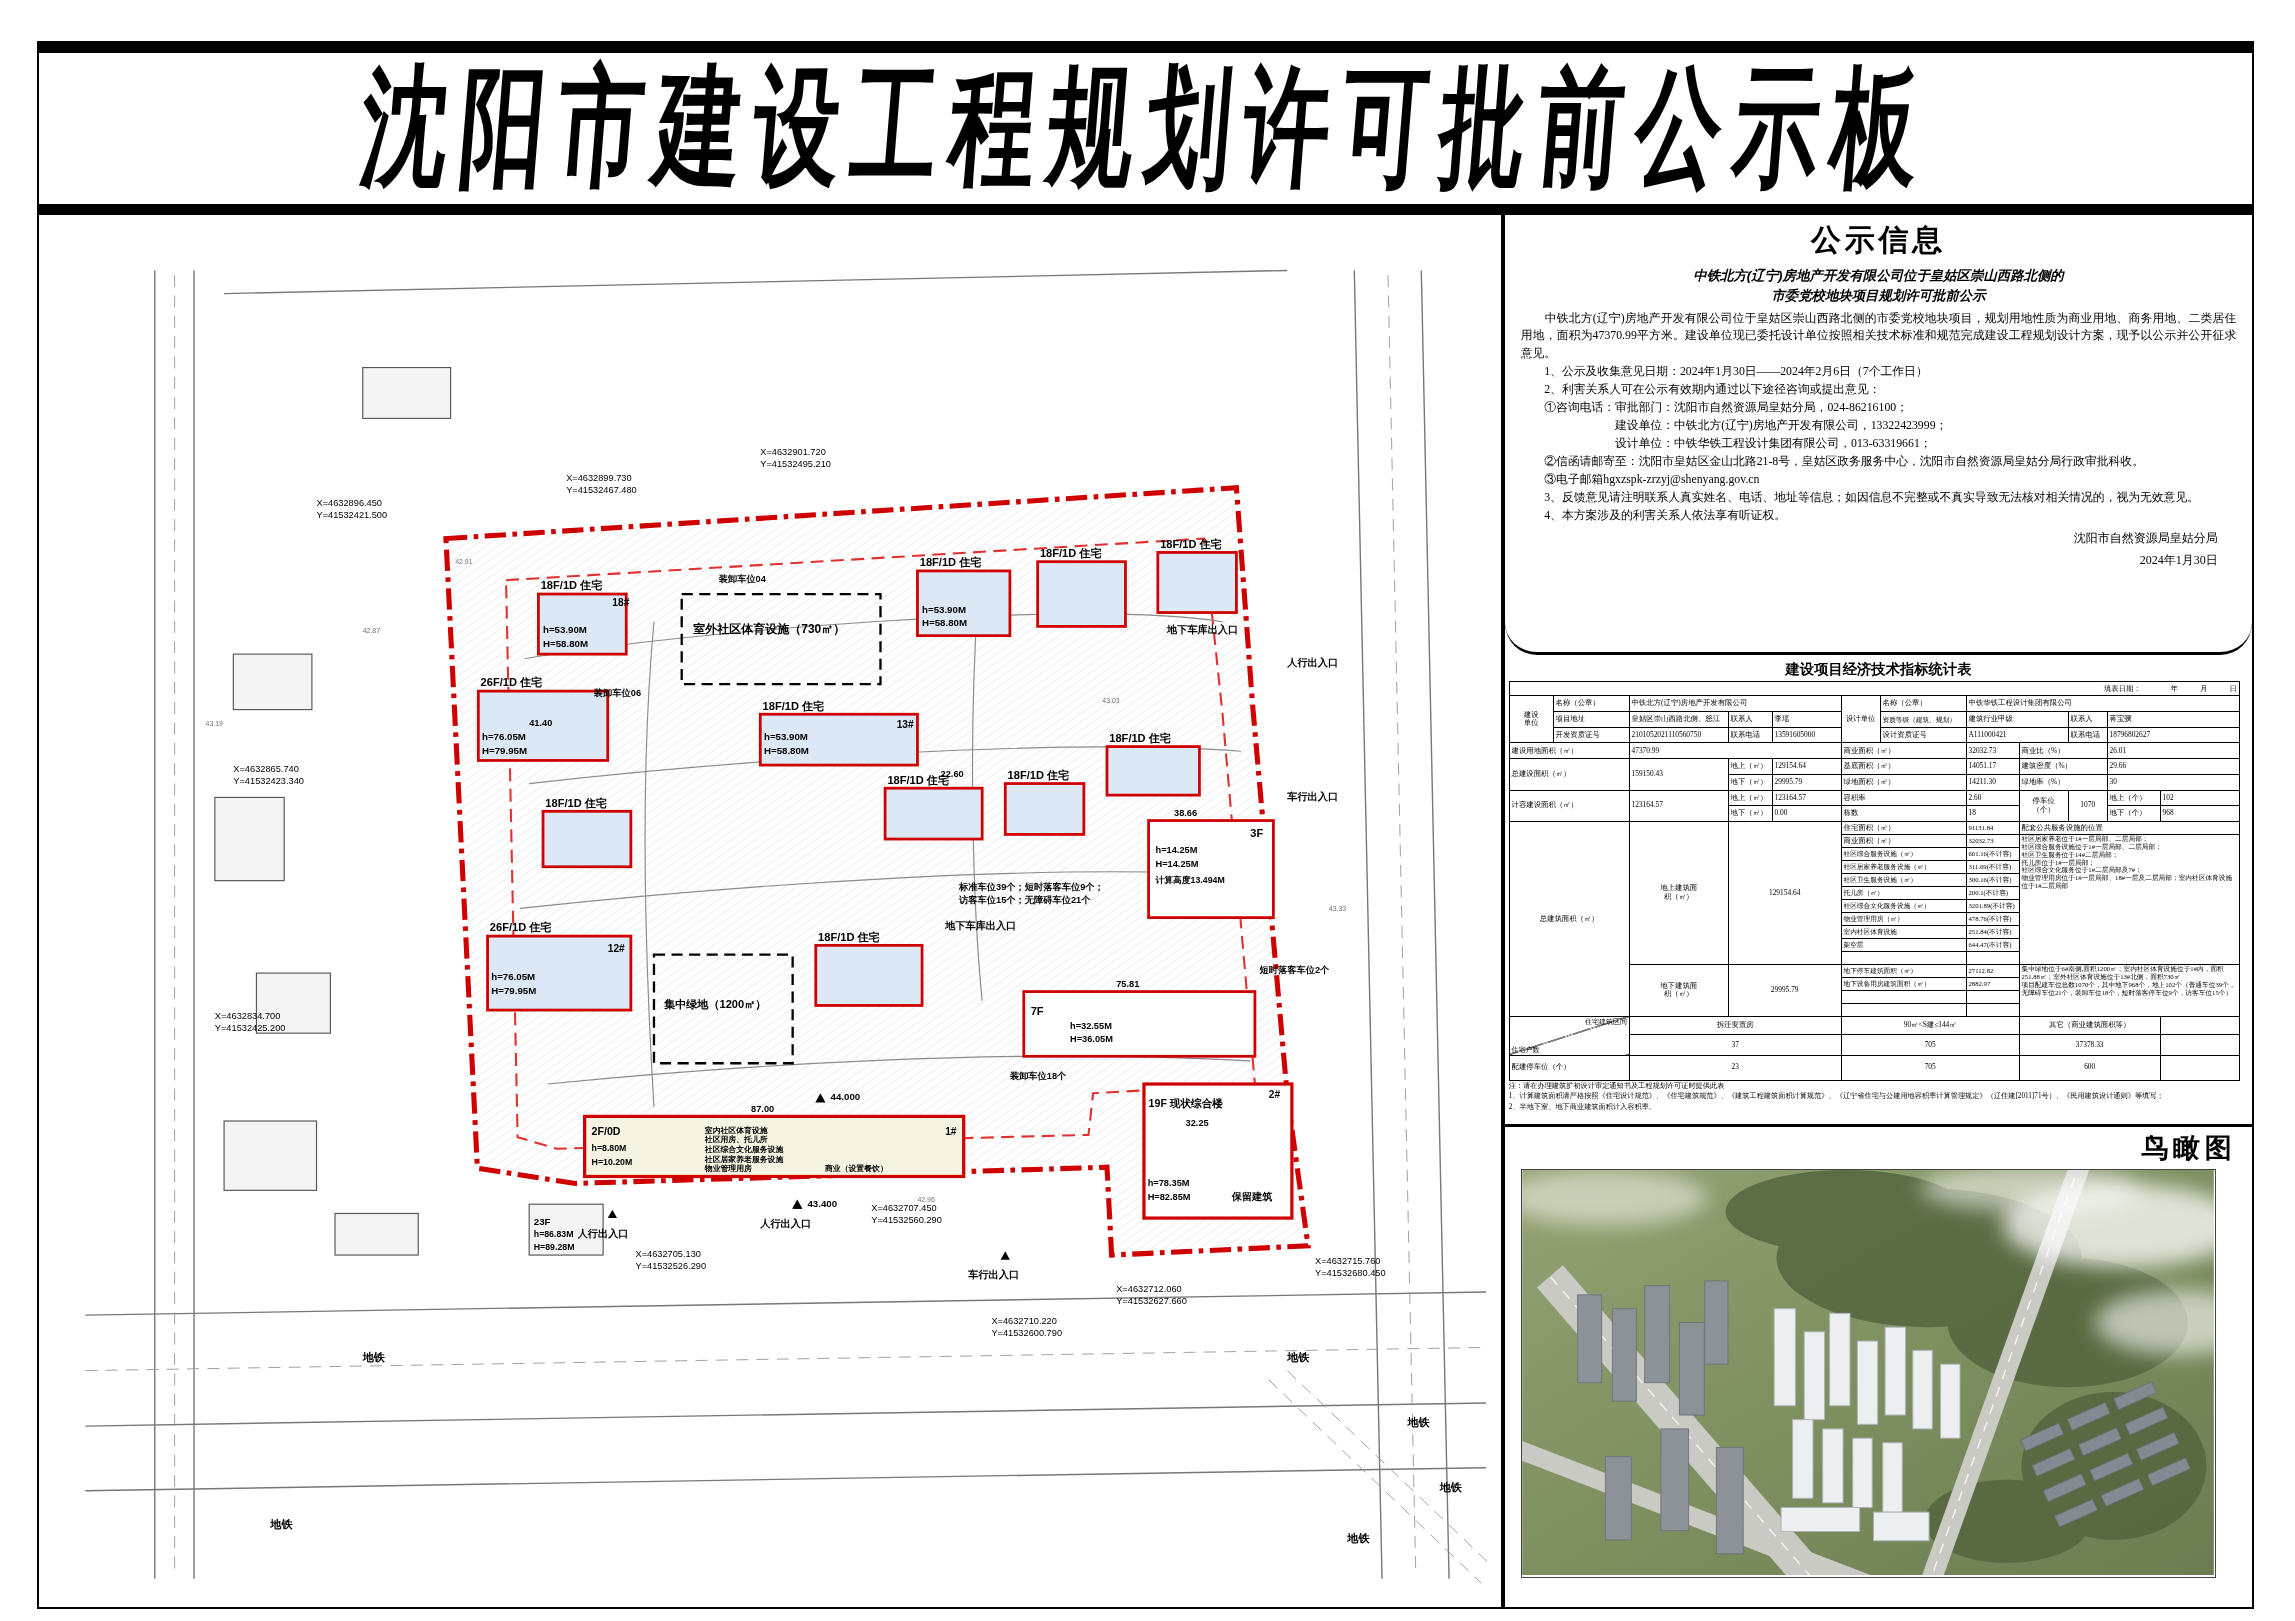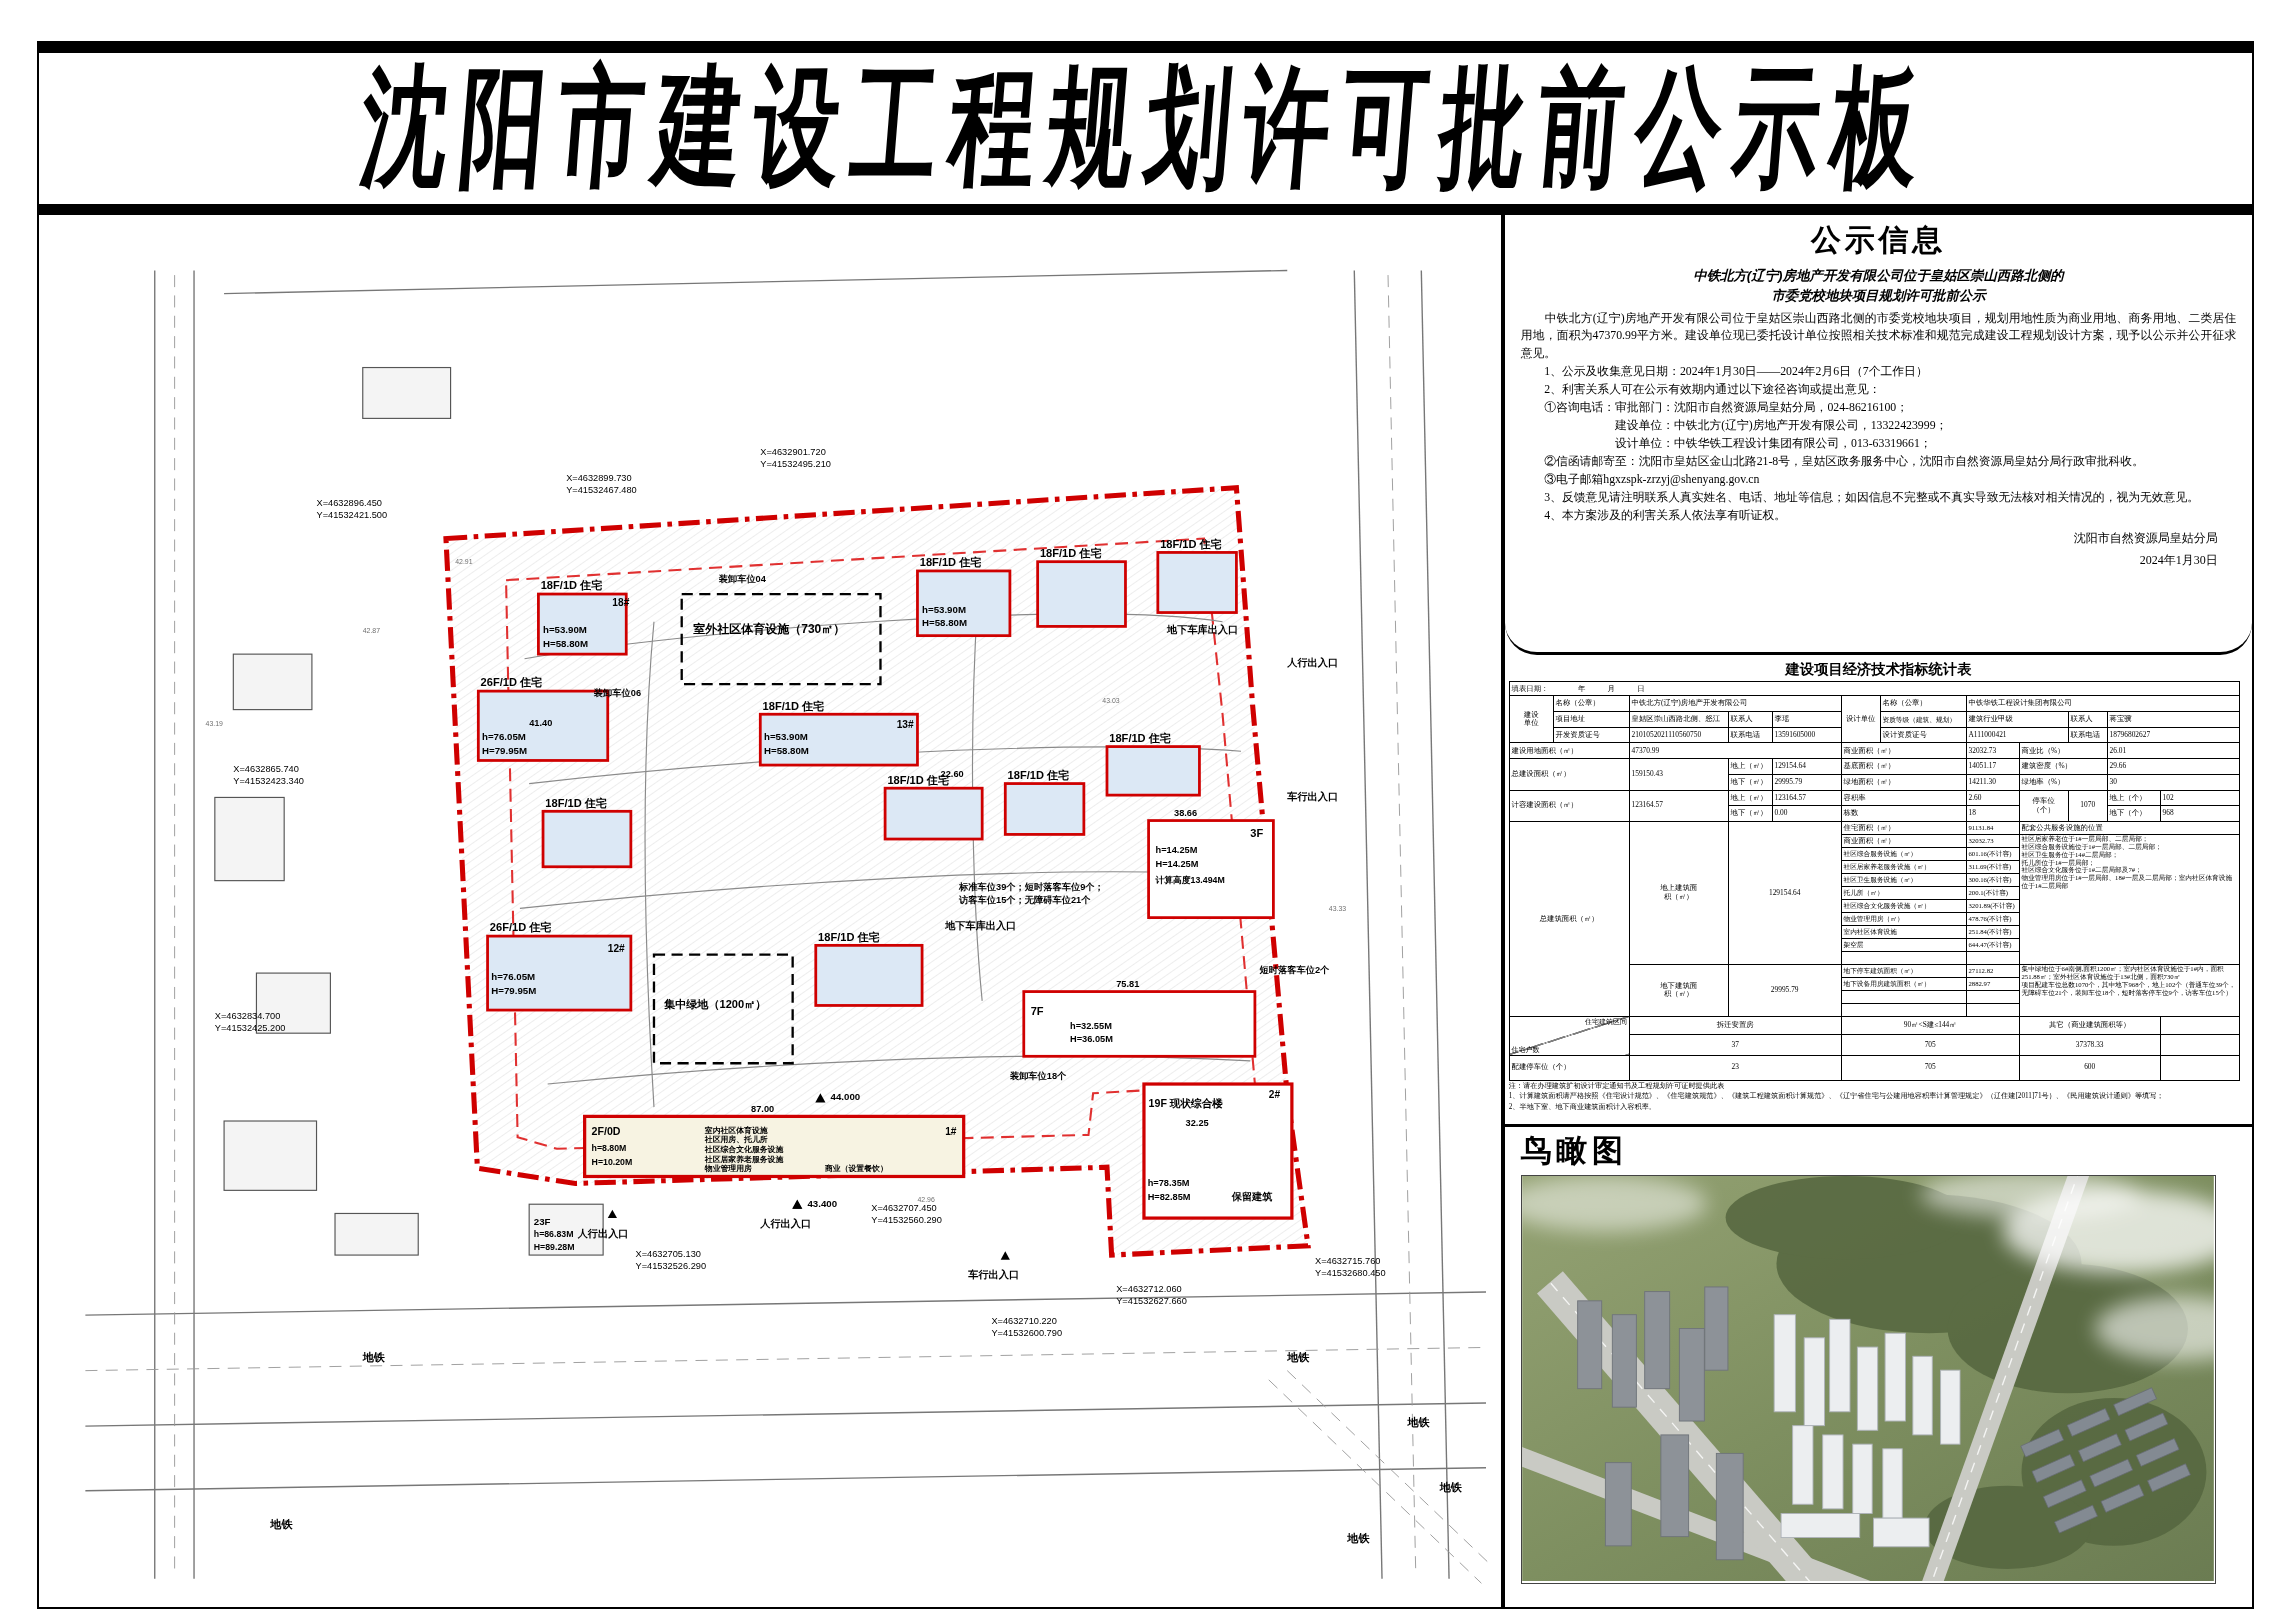--- a/index.html
+++ b/index.html
@@ -23,25 +23,25 @@
   .tbl-sec{height:472px;box-sizing:border-box;padding:2.8px 3.7px 0 3.7px;border-bottom:3.7px solid #000;overflow:hidden;}
   .tbl-title{text-align:center;font-weight:700;font-size:14.3px;margin:1.8px 0 2.8px 0;font-family:"Liberation Sans","DejaVu Sans",sans-serif;}
   table.itable{border-collapse:collapse;table-layout:fixed;width:728px;}
   .itable td{border:0.9px solid #000;font-size:7.4px;line-height:1.15;padding:0.5px 1.8px;overflow:hidden;vertical-align:middle;}
   .itable .c{text-align:center;}
   .itable .pre{white-space:pre-line;}
   .itable .sm{font-size:6.7px;}
   .diag{position:relative;background:linear-gradient(to bottom right,transparent 49.4%,#000 49.4%,#000 50.6%,transparent 50.6%);}
   .diag .tr{position:absolute;top:0.9px;right:1.8px;font-size:7px;}
   .diag .bl{position:absolute;bottom:0.9px;left:1.8px;font-size:7px;}
-  .fill-date{ text-align:left;font-size:7.9px;padding-right:6.5px;}
+  .fill-date{ text-align:right;font-size:7.9px;padding-right:6.5px;}
   .notes{font-size:7.2px;line-height:1.45;margin-top:0;white-space:pre-wrap;}
   
   .bird-sec{flex:1;box-sizing:border-box;padding:1.8px 15.7px 0 15.7px;overflow:hidden;}
-  .bird-title{text-align:left;font-size:31px;font-weight:700;letter-spacing:4.6px;margin:0.9px 0 3.7px 0;}
+  .bird-title{text-align:right;font-size:27px;font-weight:700;letter-spacing:4.6px;margin:0.9px 0 3.7px 0;}
   .bird-wrap{width:693px;height:407px;border:0.9px solid #444;}
   
   .pt{font-family:"Liberation Sans","DejaVu Sans",sans-serif;}
 </style>
 </head>
 <body>
 
 <div class="board">
 
   <div class="title-band">

